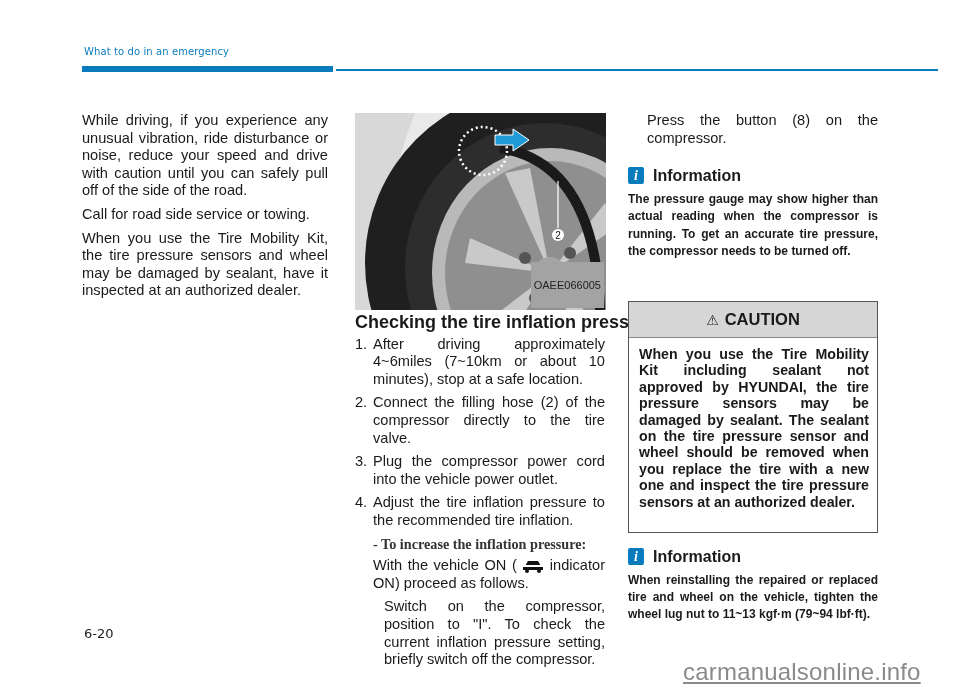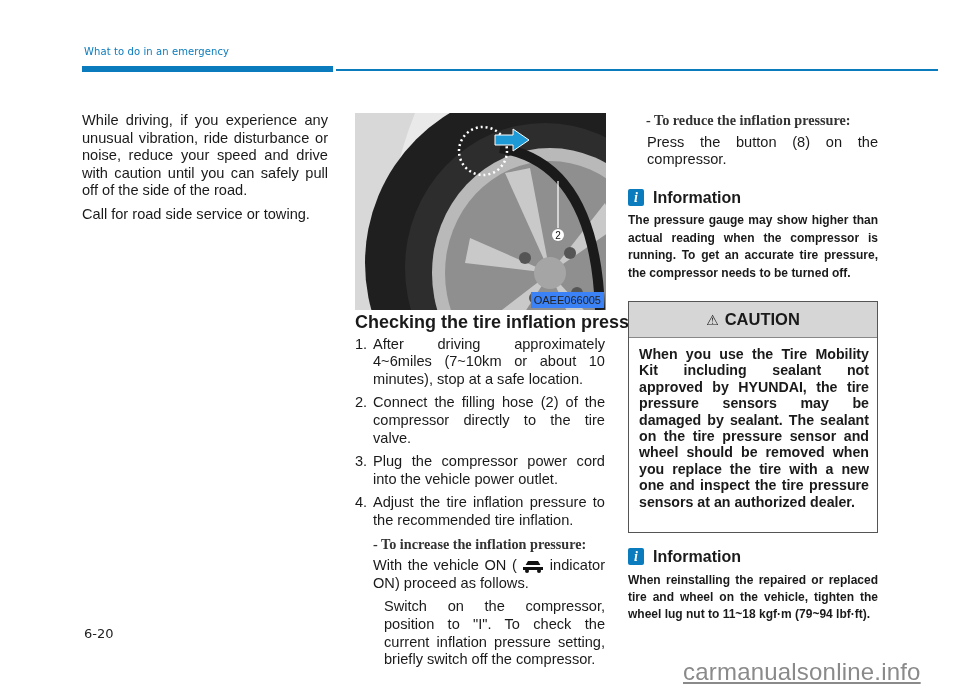--- a/index.html
+++ b/index.html
@@ -19,21 +19,21 @@
   .col { font-size: 14.6px; line-height: 17.6px; }
   .para { text-align: justify; margin: 0 0 6px 0; }
   .para.last-left { text-align-last: left; }
 
   .col1 { left: 82px; top: 112px; width: 246px; }
   .col2 { left: 355px; top: 314px; width: 250px; }
   .col3 { left: 628px; top: 112px; width: 250px; }
 
   
   .figure { left: 355px; top: 113px; width: 251px; height: 197px; background: #3b3b3b; overflow: hidden; }
-  .fig-label { position: absolute; right: 2px; bottom: 2px; background: #3b82f6; color: #222; font-size: 11px; padding: 2px 3px; }
+  .fig-label { position: absolute; right: 2px; bottom: 2px; background: #a3a3a3; color: #222; font-size: 11px; padding: 17px 3px; }
 
   .h-bold { font-weight: bold; font-size: 18px; margin-bottom: 4px; white-space: nowrap; }
   .list-item { display: flex; text-align: justify; margin-bottom: 6px; }
   .list-num { width: 18px; flex: none; }
   .list-body { flex: 1; }
   .sub { margin-left: 18px; }
   .serif-bold { font-family: "Liberation Serif", serif; font-weight: bold; font-size: 14.2px; color: #333; }
   .indent2 { margin-left: 29px; text-align: justify; }
 
   .info-hd { display: flex; align-items: center; font-weight: bold; font-size: 16px; margin: 14px 0 6px 0; }
@@ -52,20 +52,21 @@
 </head>
 <body>
 
 <div class="abs hdr-title">What to do in an emergency</div>
 <div class="abs hdr-bar"></div>
 <div class="abs hdr-line"></div>
 
 <div class="abs col col1">
   <p class="para last-left">While driving, if you experience any unusual vibration, ride disturbance or noise, reduce your speed and drive with caution until you can safely pull off of the side of the road.</p>
   <p class="para last-left">Call for road side service or towing.</p>
+  <p class="para last-left">When you use the Tire Mobility Kit, the tire pressure sensors and wheel may be damaged by sealant, have it inspected at an  authorized dealer.</p>
 </div>
 
 <div class="abs figure">
   <svg width="251" height="197" viewBox="0 0 251 197">
     <rect width="251" height="197" fill="#e9e9e9"></rect>
     <path d="M0 0 L60 0 Q20 100 40 197 L0 197 Z" fill="#d8d8d8"></path>
     <ellipse cx="185" cy="150" rx="175" ry="175" fill="#1f1f1f"></ellipse>
     <ellipse cx="190" cy="155" rx="140" ry="145" fill="#2d2d2d"></ellipse>
     <ellipse cx="195" cy="160" rx="118" ry="125" fill="#b9b9b9"></ellipse>
     <ellipse cx="195" cy="160" rx="105" ry="112" fill="#8f8f8f"></ellipse>
@@ -117,21 +118,20 @@
       <rect x="0" y="6" width="22" height="2" fill="#fff"></rect>
       <circle cx="5" cy="12" r="2" fill="#111"></circle>
         <circle cx="17" cy="12" r="2" fill="#111"></circle>
     </svg>
     <span> indicator ON) proceed as follows.</span>
   </div>
   <div class="indent2">Switch on the compressor, position to "I". To check the current inflation pressure setting, briefly switch off the compressor.</div>
 </div>
 
 <div class="abs col col3">
-  <div class="serif-bold" style="margin-left:18px; margin-bottom:4px;">- To reduce the inflation pressure:</div>
   <div style="margin-left:19px; text-align:justify;">Press the button (8) on the compressor.</div>
 
   <div class="info-hd" style="margin-top:20px;">
     <span class="info-icon">i</span>
     <span>Information</span>
   </div>
   <div class="info-body">The pressure gauge may show higher than actual reading when the compressor is running. To get an accurate tire pressure, the compressor needs to be turned off.</div>
 </div>
 
 <div class="abs caution">
@@ -140,17 +140,17 @@
     <span>CAUTION</span>
   </div>
   <div class="caution-body">When you use the Tire Mobility Kit including sealant not approved by HYUNDAI, the tire pressure sensors may be damaged by sealant. The sealant on the tire pressure sensor and wheel should be removed when you replace the tire with a new one and inspect the tire pressure sensors at an authorized dealer.</div>
 </div>
 
 <div class="abs col" style="left:628px; top:548px; width:250px;">
   <div class="info-hd" style="margin-top:0;">
     <span class="info-icon">i</span>
     <span>Information</span>
   </div>
-  <div class="info-body">When reinstalling the repaired or replaced tire and wheel on the vehicle, tighten the wheel lug nut to 11~18 kgf·m (79~94 lbf·ft).</div>
+  <div class="info-body">When reinstalling the repaired or replaced tire and wheel on the vehicle, tighten the wheel lug nut to 11~13 kgf·m (79~94 lbf·ft).</div>
 </div>
 
 <div class="abs page-num">6-20</div>
 <div class="abs watermark">carmanualsonline.info</div>
 
 </body></html>

